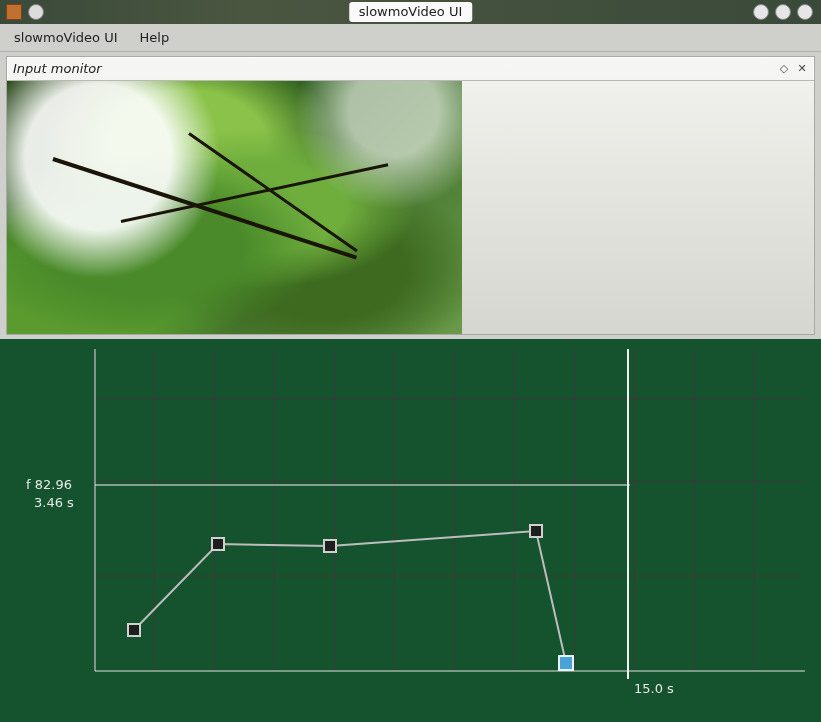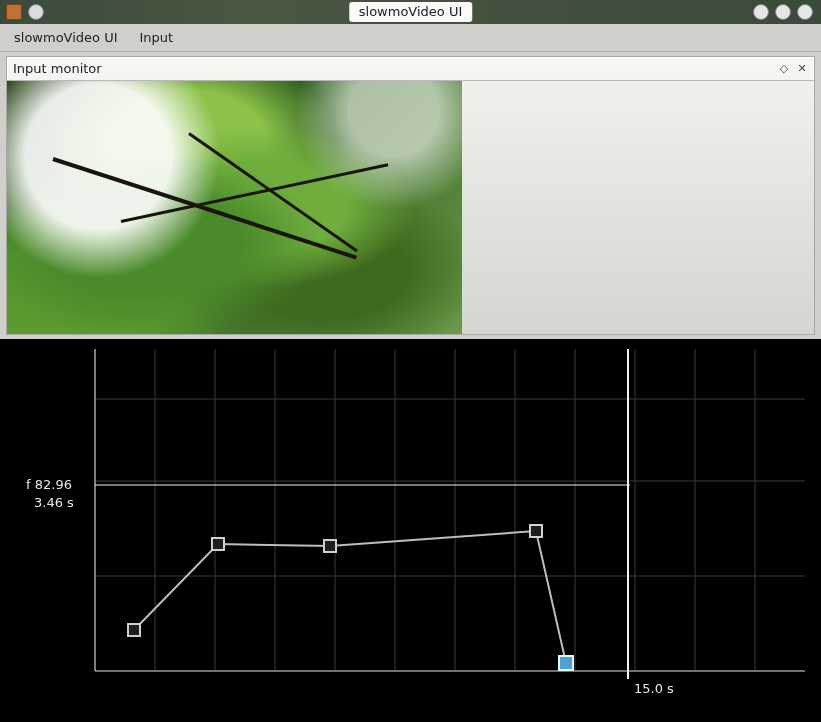--- a/index.html
+++ b/index.html
@@ -50,20 +50,21 @@
       border-bottom:1px solid #b0b0ac;
     }
     .menubar .menu-item { padding:2px 4px; cursor:default; }
 
     
     .panel {
       margin:4px 6px 0 6px;
       background: linear-gradient(to bottom, #f6f6f4, #e2e2dc);
       border:1px solid #a8a8a4;
       box-shadow: inset 0 0 0 1px #fff;
+      font-style: italic;
     }
     .panel-header {
       height:24px; display:flex; align-items:center;
       padding:0 6px; color:#222; font-size:13px;
       border-bottom:1px solid #b8b8b4;
     }
     .panel-header .spacer { flex:1; }
     .panel-header .ph-icon {
       width:12px; height:12px; margin-left:6px; display:inline-flex;
       align-items:center; justify-content:center; color:#444; font-size:11px;
@@ -91,21 +92,21 @@
         radial-gradient(ellipse at 15% 85%, #5a9a2f 0 18%, transparent 32%),
         linear-gradient(135deg, #1a3a0a 0%, #2a5a1a 40%, #6a9a4a 100%);
     }
     .preview-frame .branch {
       position:absolute; background:#1a1508; transform-origin:left center;
     }
 
     
     .timeline {
       flex:1; margin:4px 0 0 0;
-      background:#000000;
+      background:#14532d;
       position:relative;
     }
     .timeline svg { position:absolute; inset:0; }
     .tl-label {
       position:absolute; color:#e8e8e8; font-size:13px; white-space:nowrap;
       text-align:right;
     }
 
   </style>
 </head>
@@ -121,21 +122,21 @@
     <span class="tb-btn"></span>
     <span class="tb-btn"></span>
     <span class="tb-btn"></span>
   </div>
 </div>
 
 <div class="window">
 
   <div class="menubar">
     <span class="menu-item">slowmoVideo UI</span>
-    <span class="menu-item">Input</span>
+    <span class="menu-item">Help</span>
   </div>
 
   <div class="panel">
     <div class="panel-header">
       <span>Input monitor</span>
       <span class="spacer"></span>
       <span class="ph-icon">◇</span>
       <span class="ph-icon">✕</span>
     </div>
     <div class="preview-wrap">

